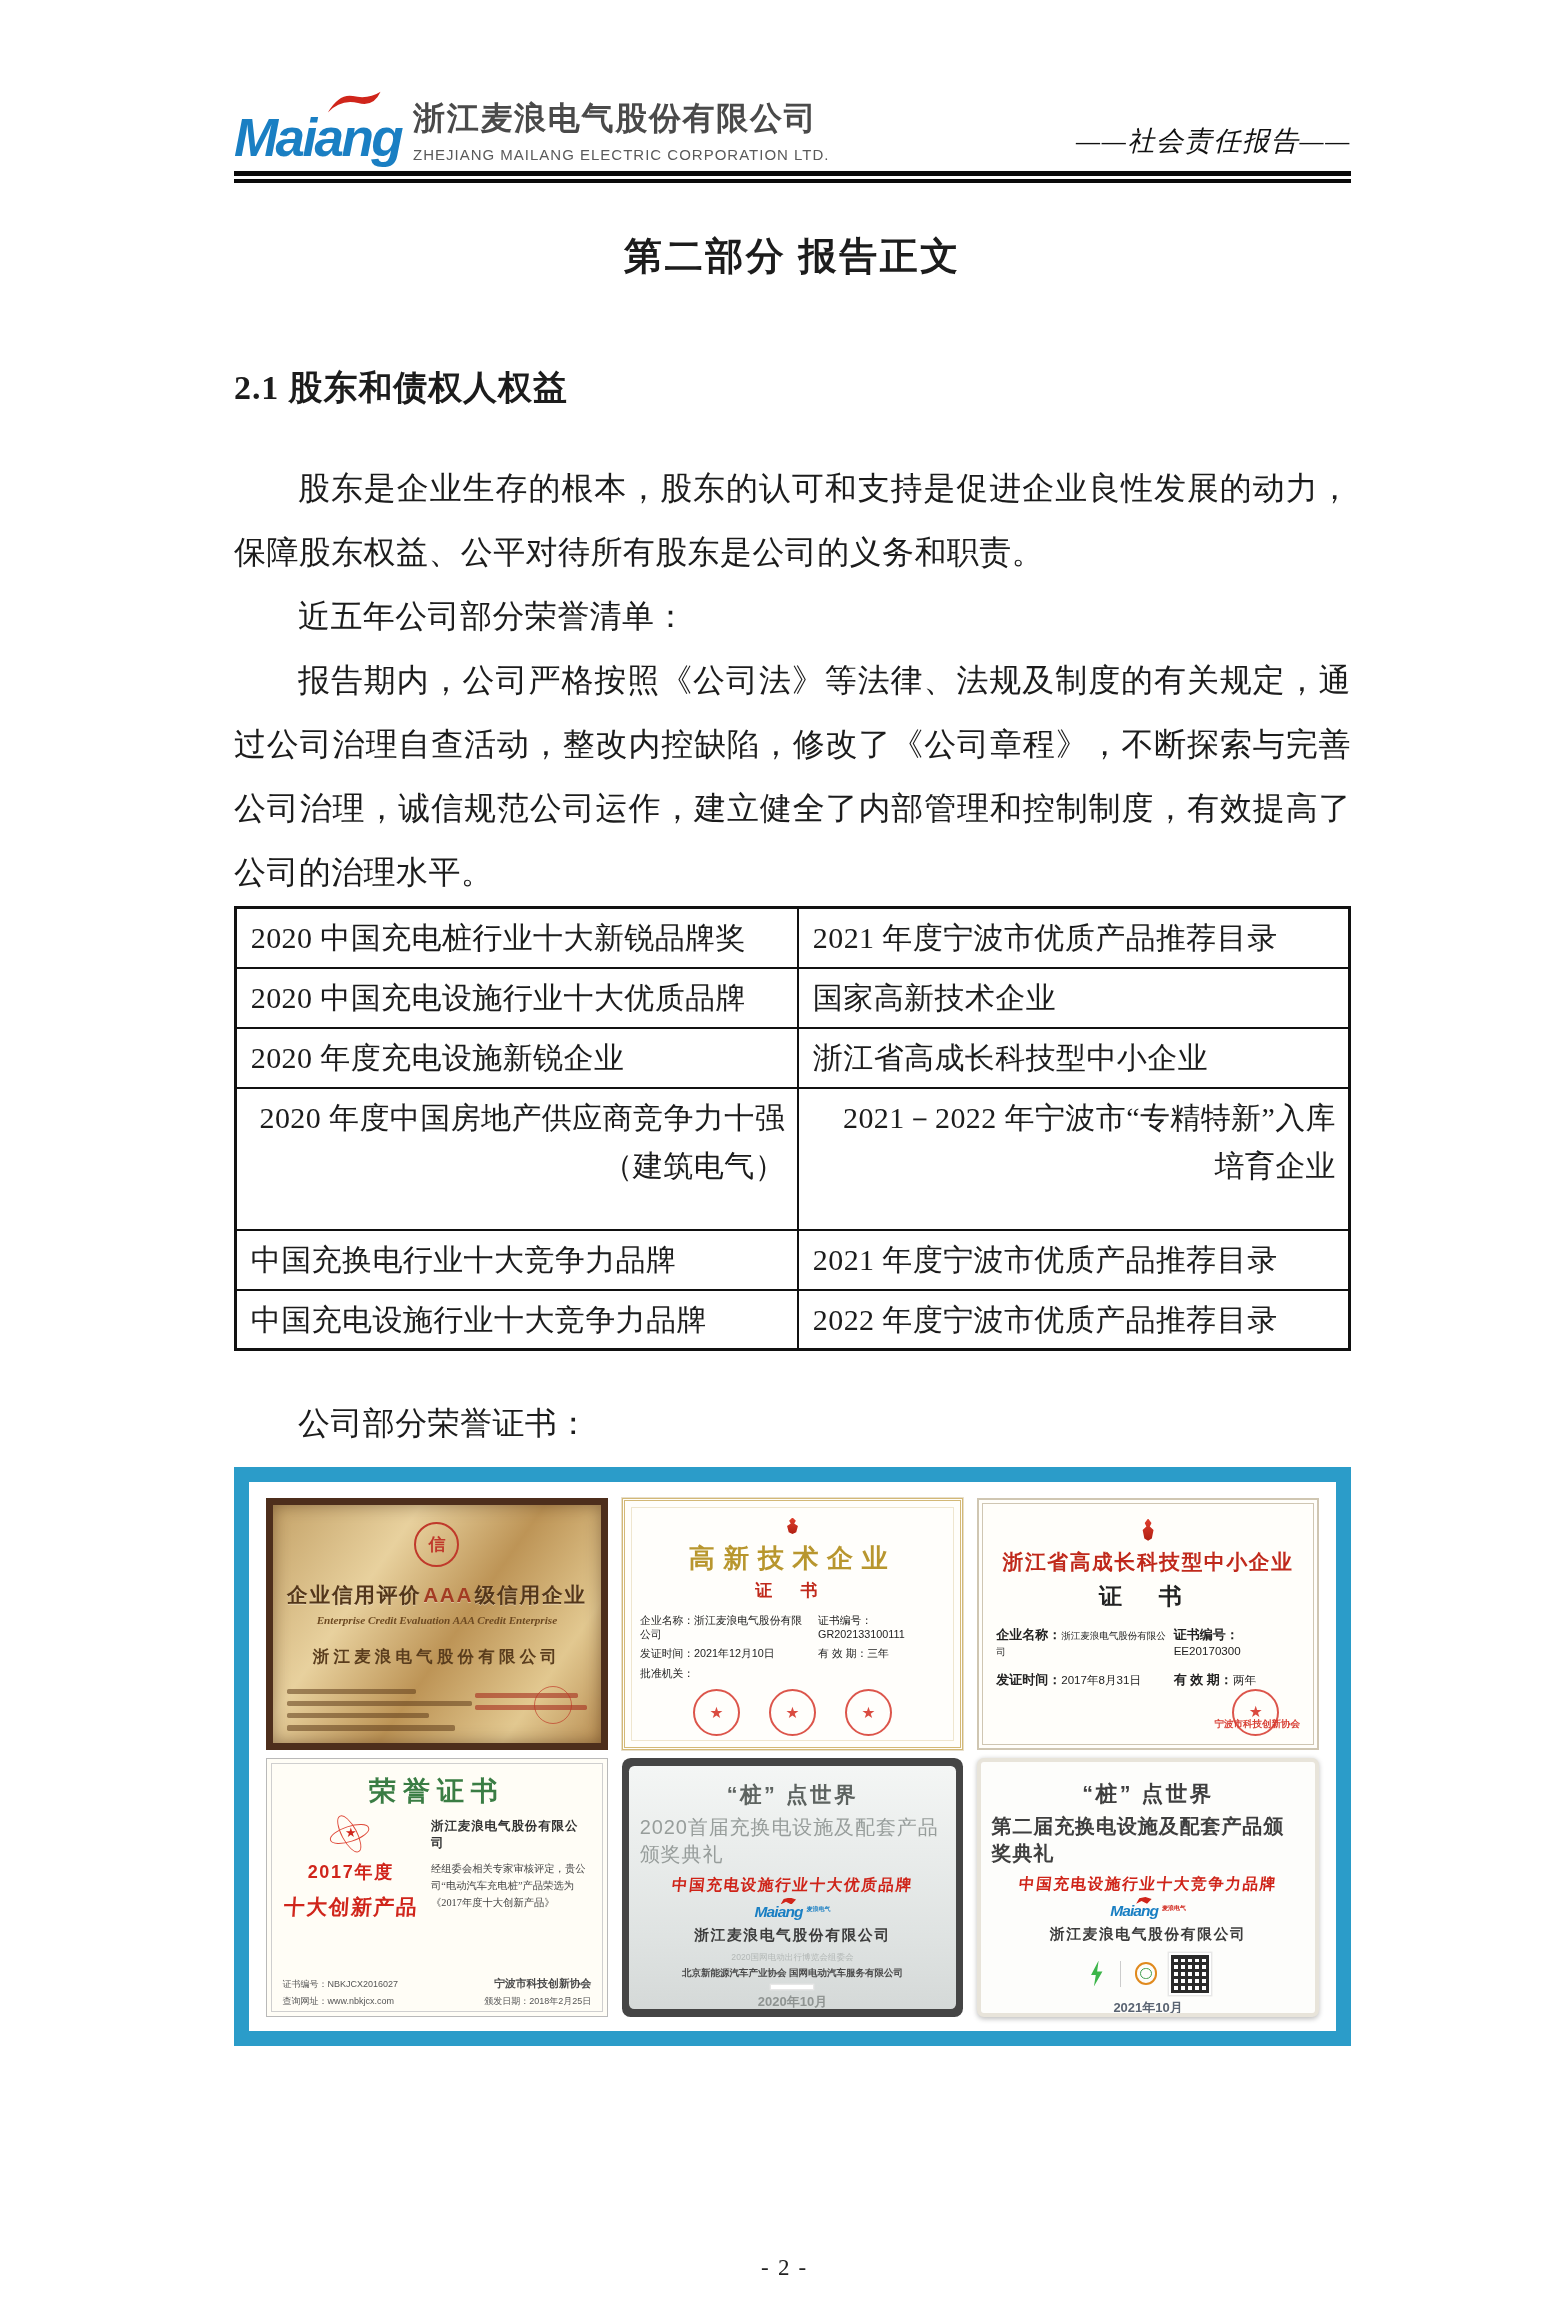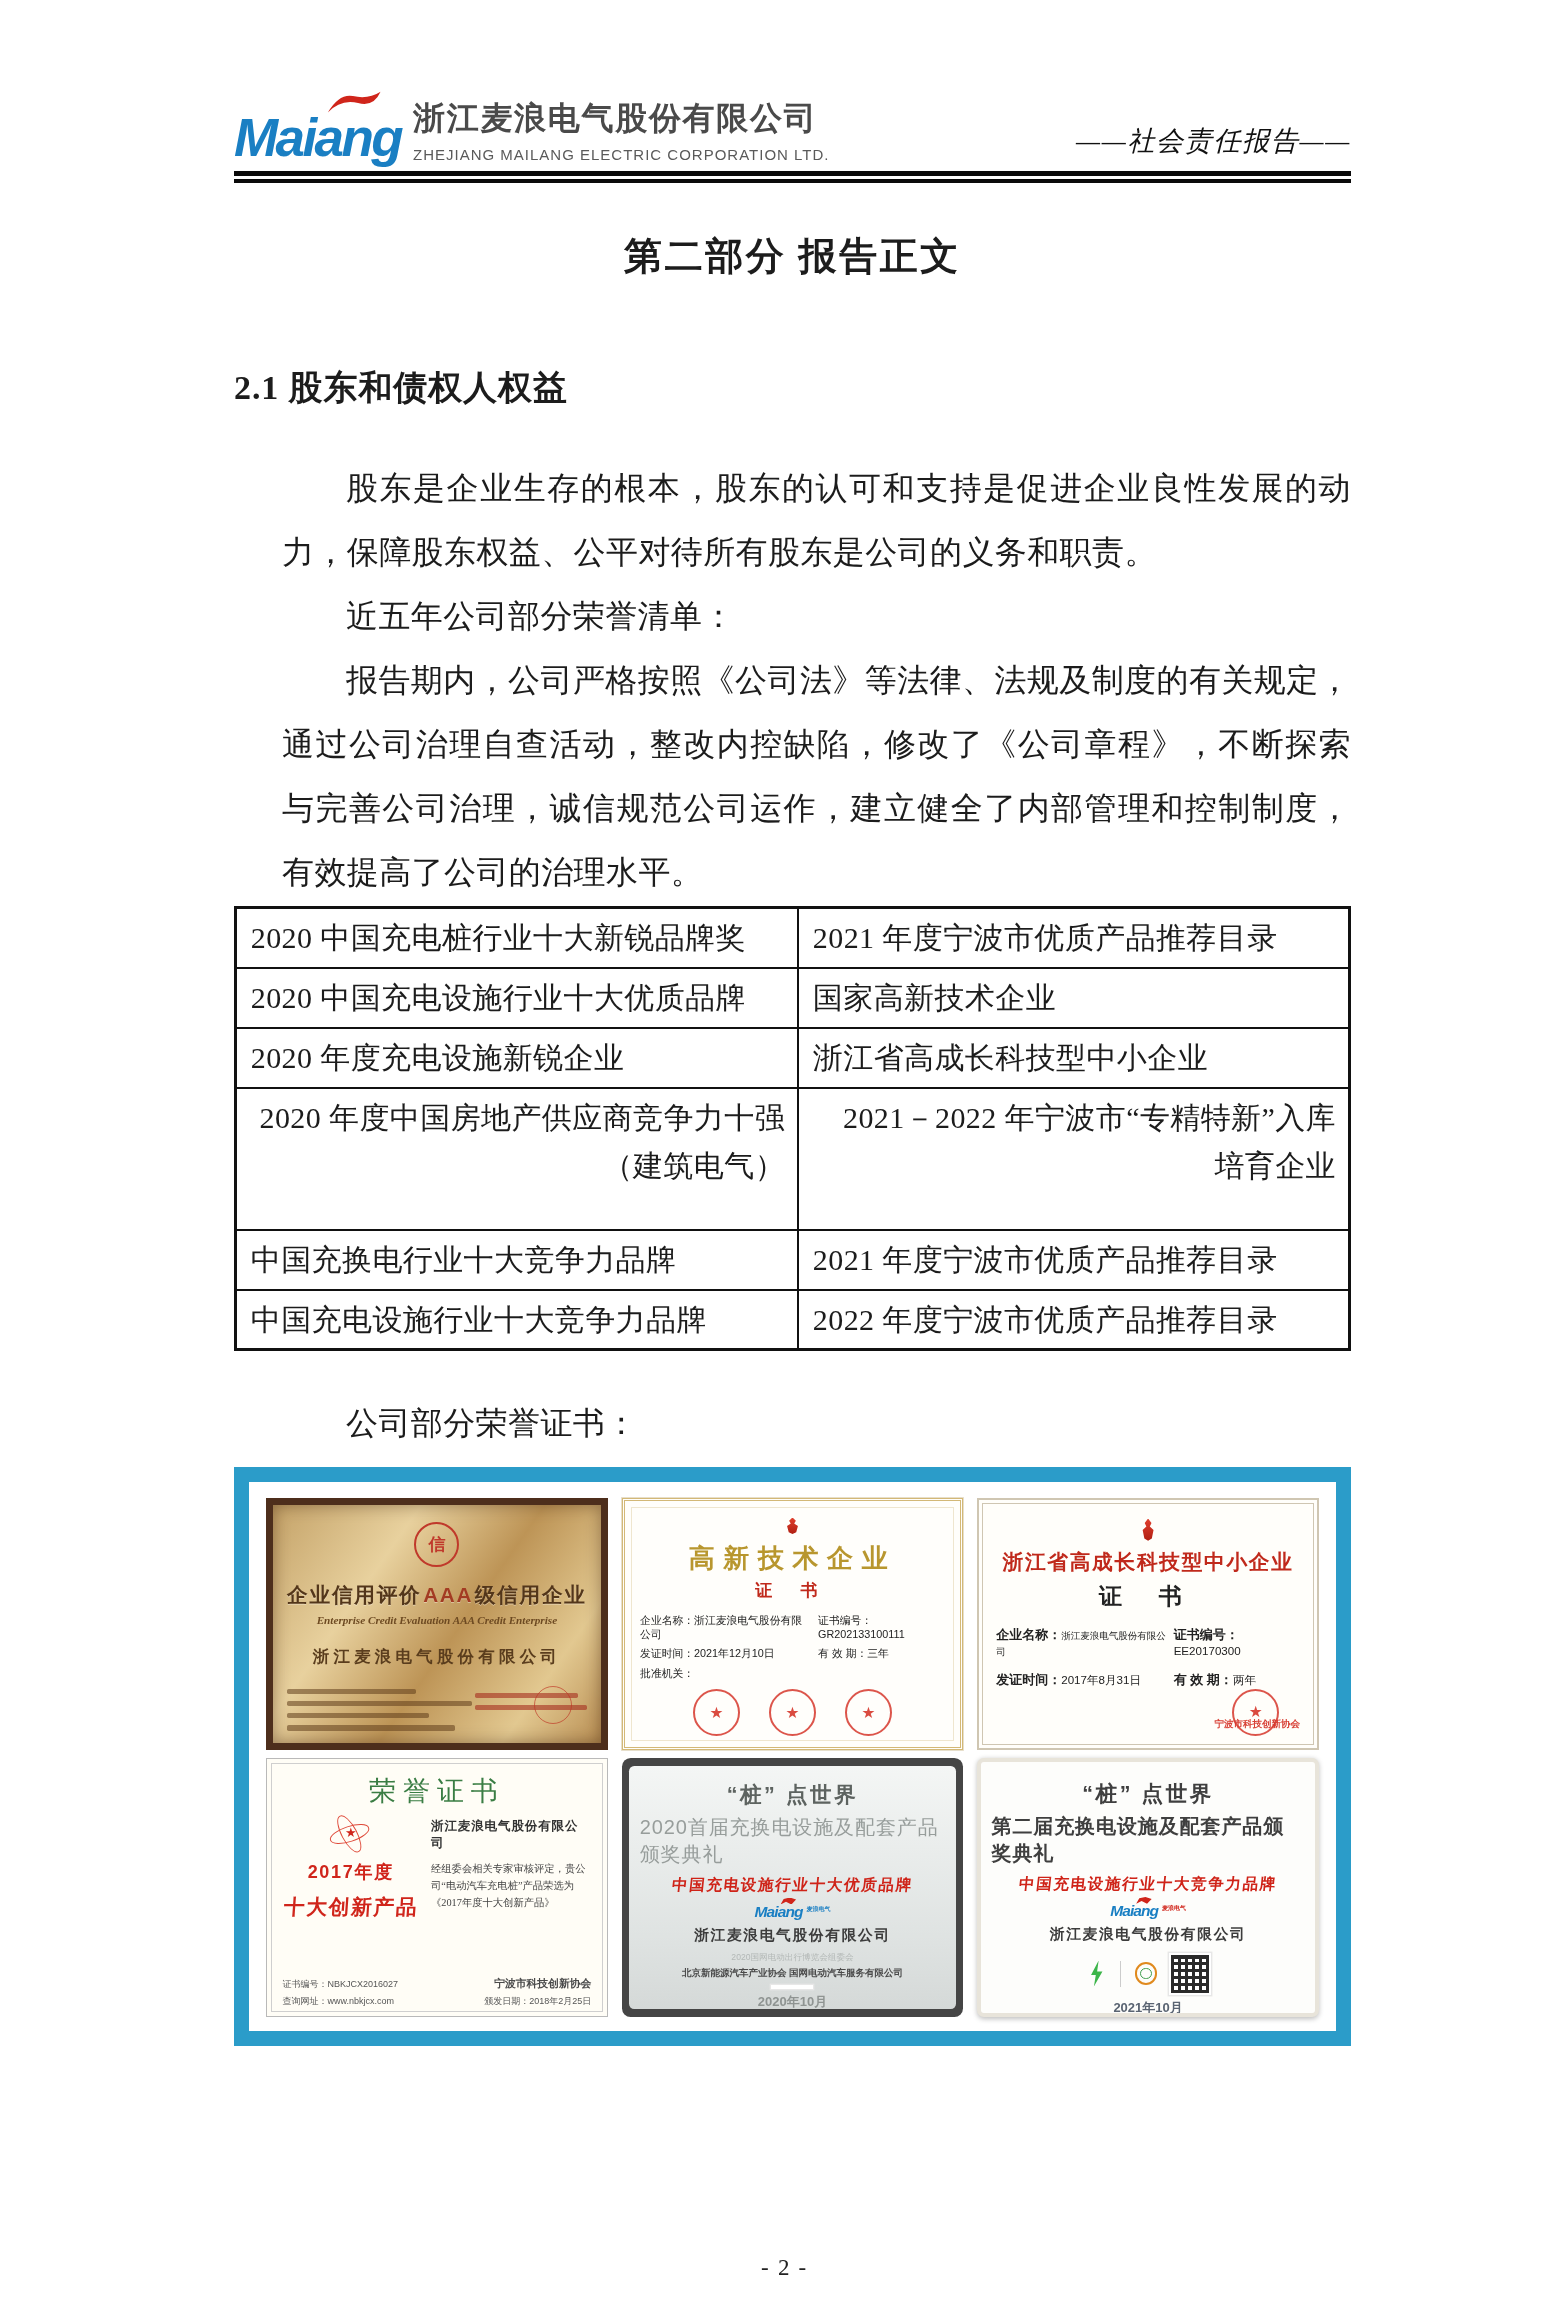--- a/index.html
+++ b/index.html
@@ -31,21 +31,21 @@
   .company-cn { font-family:"Liberation Sans","DejaVu Sans",sans-serif; font-weight:bold; font-size:32px; letter-spacing:1.7px; color:#4a4a4a; }
   .company-en { font-family:"Liberation Sans","DejaVu Sans",sans-serif; font-size:15px; letter-spacing:1px; color:#5a5a5a; margin-top:5.2px; }
   .report-label { font-size:27px; font-style:italic; color:#111; padding-bottom:5.2px; letter-spacing:1.7px; }
   .header-rule { margin-top:6.9px; }
   .header-rule .rule-a { height:5.2px; background:#0a0a0a; }
   .header-rule .rule-b { height:4.3px; background:#0a0a0a; margin-top:2.6px; }
 
   
   .doc-title { text-align:center; font-size:38px; font-weight:bold; letter-spacing:2.6px; margin-top:48px; }
   .sec-heading { font-size:34px; font-weight:bold; letter-spacing:0.9px; margin-top:83px; }
-  .body-text { margin-top:45px;margin-left:48px; }
+  .body-text { margin-top:45px; }
   .body-text p { font-size:32px; line-height:64px; text-align:justify; text-indent:2em; letter-spacing:0.4px; }
 
   
   table.honors { width:100%; border-collapse:collapse; border:3.4px solid #111; margin-top:1.7px; }
   table.honors td {
     border:2.6px solid #111;
     font-size:30px; line-height:48px;
     vertical-align:top;
     padding:5.2px 12px 3.4px 13.8px;
     letter-spacing:0.4px;
@@ -121,21 +121,21 @@
   .zj-stamp .stamp { position:absolute; right:20.7px; top:0; }
   .zj-stamp .stamp-label { position:absolute; right:0; top:29px; font-size:9.5px; color:rgba(214,55,43,.95); font-weight:bold; }
 
   
   .cert-innov {
     background:#fffdf6;
     border:1.7px solid #b9b9b9;
     outline:0.9px solid #cfcfcf; outline-offset:-6px;
     padding:13.8px 15.5px 8.6px;
   }
-  .innov-title { font-family:"Liberation Serif",serif; font-weight:normal; font-size:27px; letter-spacing:6.9px; color:var(--cert-green,#3a7d44); }
+  .innov-title { font-family:"Liberation Serif",serif; font-weight:bold; font-size:27px; letter-spacing:6.9px; color:var(--cert-green,#3a7d44); }
   .innov-body { margin-top:8.6px; width:100%; display:flex; gap:12px; }
   .innov-left { width:46%; display:flex; flex-direction:column; align-items:center; }
   .atom { position:relative; width:48px; height:34px; }
   .atom .orbit { position:absolute; left:2.6px; top:8.6px; width:41px; height:15.5px; border:1.3px solid #df4a3a; border-radius:50%; }
   .atom .o2 { transform:rotate(62deg); }
   .atom .o1 { transform:rotate(-18deg); }
   .atom .core { position:absolute; left:0; right:0; top:7.8px; text-align:center; color:#d0251b; font-size:13px; }
   .innov-year { margin-top:8.6px; color:#d0251b; font-weight:bold; font-size:18px; letter-spacing:1.7px; }
   .innov-award { margin-top:8.6px; color:#d0251b; font-weight:bold; font-size:20.7px; letter-spacing:1.7px; transform:skewX(-4deg); font-family:"Liberation Serif",serif; }
   .innov-right { width:54%; text-align:left; }

